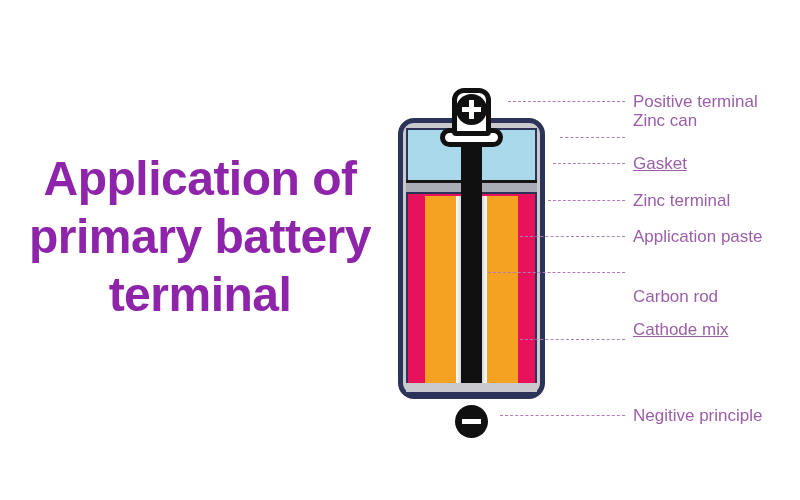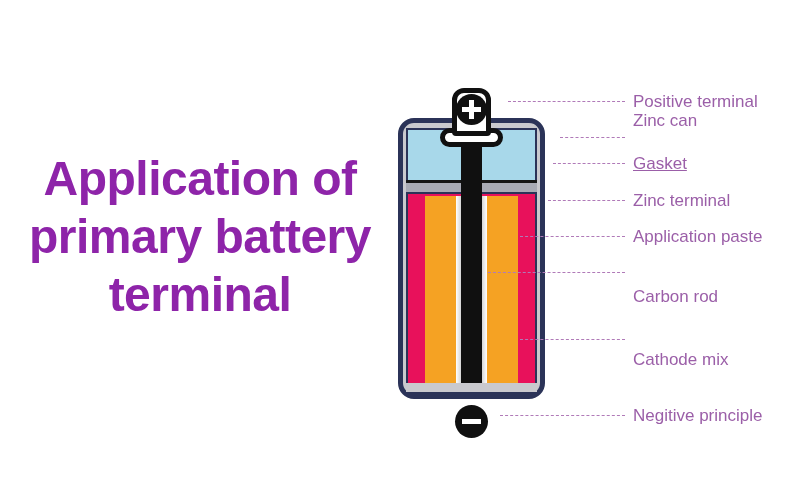--- a/index.html
+++ b/index.html
@@ -269,16 +269,16 @@
   <div class="leader" style="left:488px; top:272px; width:137px;"></div>
   <div class="leader" style="left:520px; top:339px; width:105px;"></div>
   <div class="leader" style="left:500px; top:415px; width:125px;"></div>
 
   <div class="callout" style="top:92px;">Positive terminal</div>
   <div class="callout" style="top:111px;">Zinc can</div>
   <div class="callout" style="top:154px;text-decoration:underline;">Gasket</div>
   <div class="callout" style="top:191px;">Zinc terminal</div>
   <div class="callout" style="top:227px;">Application paste</div>
   <div class="callout" style="top:263px;margin-top:24px;">Carbon rod</div>
-  <div class="callout" style="top:350px;">Cathode mix</div>
+  <div class="callout" style="top:320px;text-decoration:underline;">Cathode mix</div>
   <div class="callout" style="top:406px;">Negitive principle</div>
 
 </div>
 
 </body></html>

